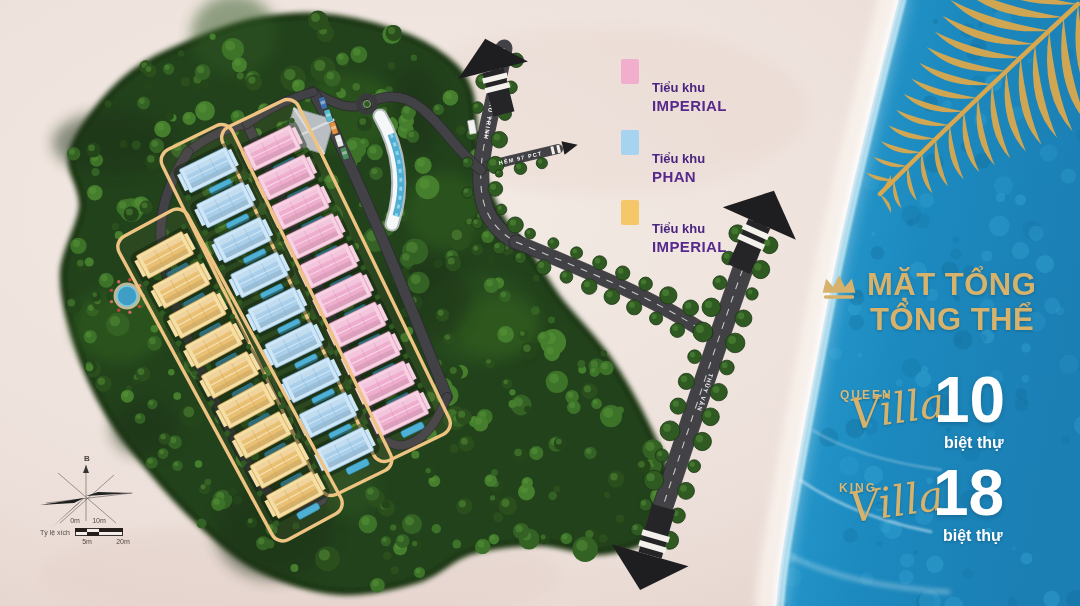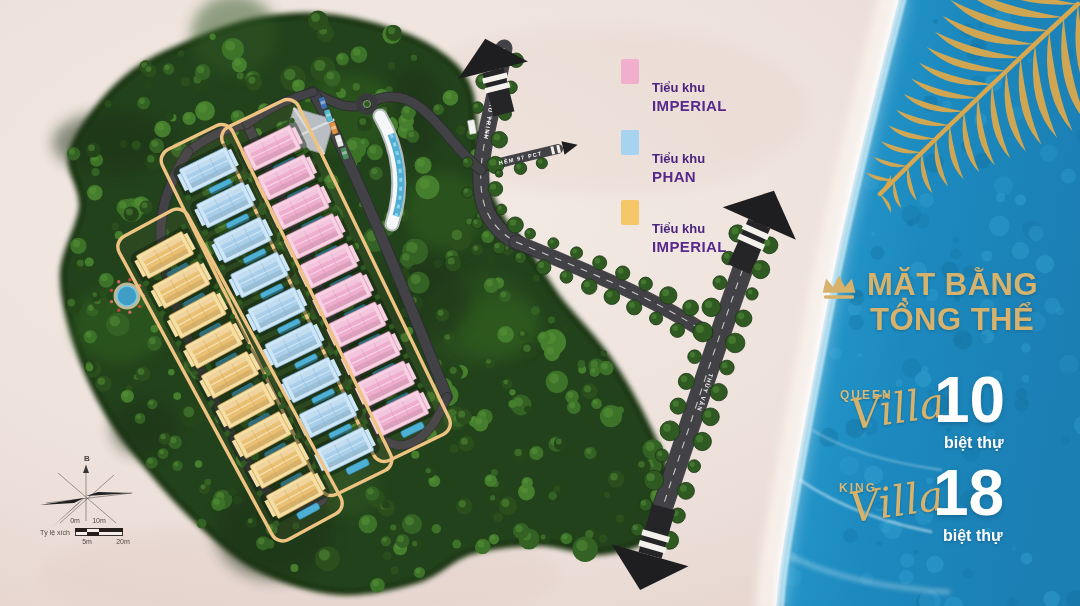--- a/index.html
+++ b/index.html
@@ -1565,21 +1565,21 @@
       </span>
     </div>
   </div>
 
   <div class="title-block">
     <svg class="crown" viewBox="0 0 32 24">
       <path d="M2,17 L5,5 L11,12 L16,2 L21,12 L27,5 L30,17 Z"></path>
       <rect x="3" y="19" width="26" height="3" rx="1.5"></rect>
     </svg>
     <div class="title-lines">
-      <div>MẶT BẰNG</div>
+      <div>MẶT TỔNG</div>
       <div>TỔNG THỂ</div>
     </div>
   </div>
 
   <div class="stat stat-queen">
     <span class="tier">QUEEN</span>
     <span class="script">Villa</span>
     <span class="count">10</span>
     <span class="unit">biệt thự</span>
   </div>

